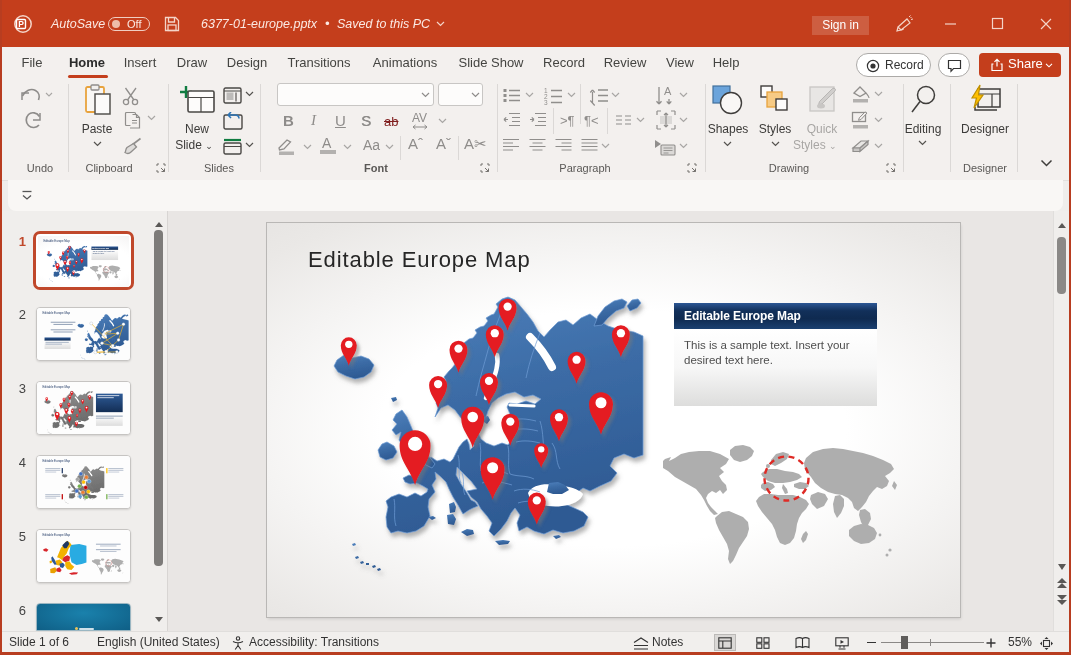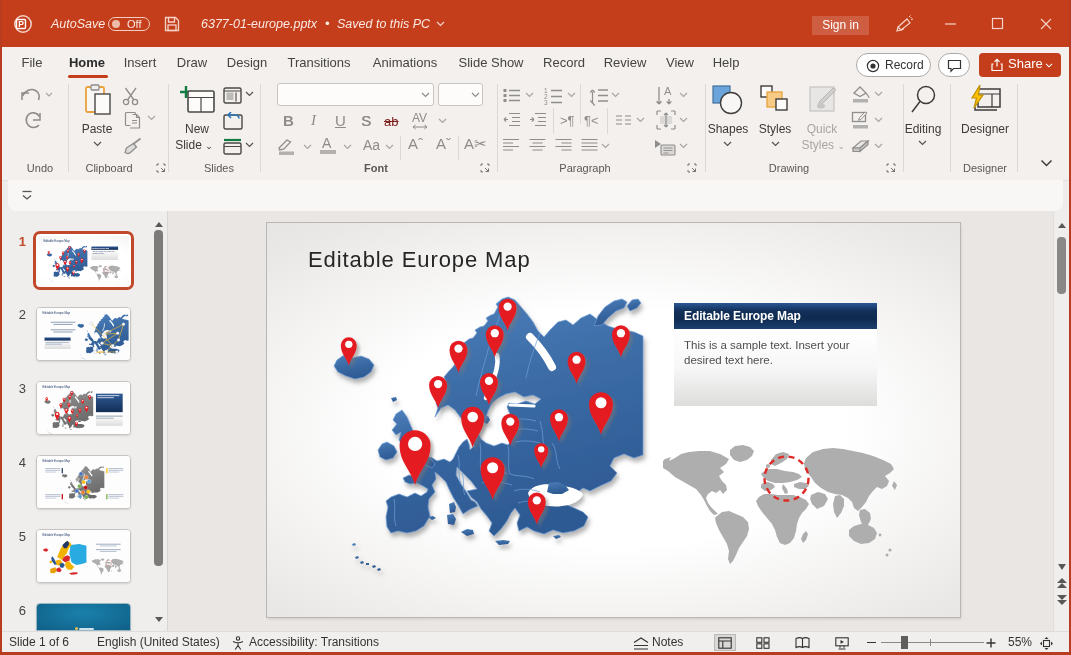--- a/index.html
+++ b/index.html
@@ -377,21 +377,21 @@
 <div class="abs" style="left:749px;top:122px;width:52px;text-align:center;font-size:12px;color:#3C3B39;">Styles</div>
 <svg class="abs" style="left:771px;top:141px" width="9" height="6" viewBox="0 0 9 6" stroke="#55534F" stroke-width="1.2" fill="none">
       <path d="M1 1 l3.5 3.5 L8 1"></path>
     </svg>
 <svg class="abs" style="left:808px;top:85px" width="32" height="30" viewBox="0 0 32 30">
   <rect x="2" y="2" width="24" height="24" fill="#E8E6E4" stroke="#C8C6C4" stroke-width="1.3"></rect>
   <path d="M27 6 L14 19 l-3.5 1 l1-3.5 L24 4 c1-1 3-1 3.5 0.5 z" fill="#D0CECC" stroke="#B8B6B4" stroke-width="1"></path>
   <ellipse cx="13" cy="21" rx="4" ry="2.5" fill="#C8C6C4"></ellipse>
 </svg>
 <div class="abs" style="left:797px;top:122px;width:50px;text-align:center;font-size:12px;color:#A8A6A4;">Quick</div>
-<div class="abs" style="left:793px;top:138px;width:52px;text-align:right;font-size:12px;color:#A8A6A4;">Styles <span style="font-size:9px;">⌄</span></div>
+<div class="abs" style="left:793px;top:138px;width:52px;text-align:left;font-size:12px;color:#A8A6A4;">Styles <span style="font-size:9px;">⌄</span></div>
 <svg class="abs" style="left:851px;top:85px" width="20" height="19" viewBox="0 0 20 19">
   <path d="M3 8 L9 2 l6 6 l-6 3.5 z" fill="none" stroke="#908E8C" stroke-width="1.3"></path>
   <path d="M15 8 c1.5 2 3 3.5 3 5" stroke="#908E8C" fill="none" stroke-width="1.2"></path>
   <rect x="2" y="14" width="15" height="3.5" fill="#B3B1AF"></rect>
 </svg>
 <svg class="abs" style="left:874px;top:91px" width="9" height="6" viewBox="0 0 9 6" stroke="#A8A6A4" stroke-width="1.2" fill="none">
       <path d="M1 1 l3.5 3.5 L8 1"></path>
     </svg>
 <svg class="abs" style="left:851px;top:111px" width="20" height="19" viewBox="0 0 20 19">
   <rect x="1.5" y="1.5" width="13" height="9" fill="none" stroke="#908E8C" stroke-width="1.3"></rect>

